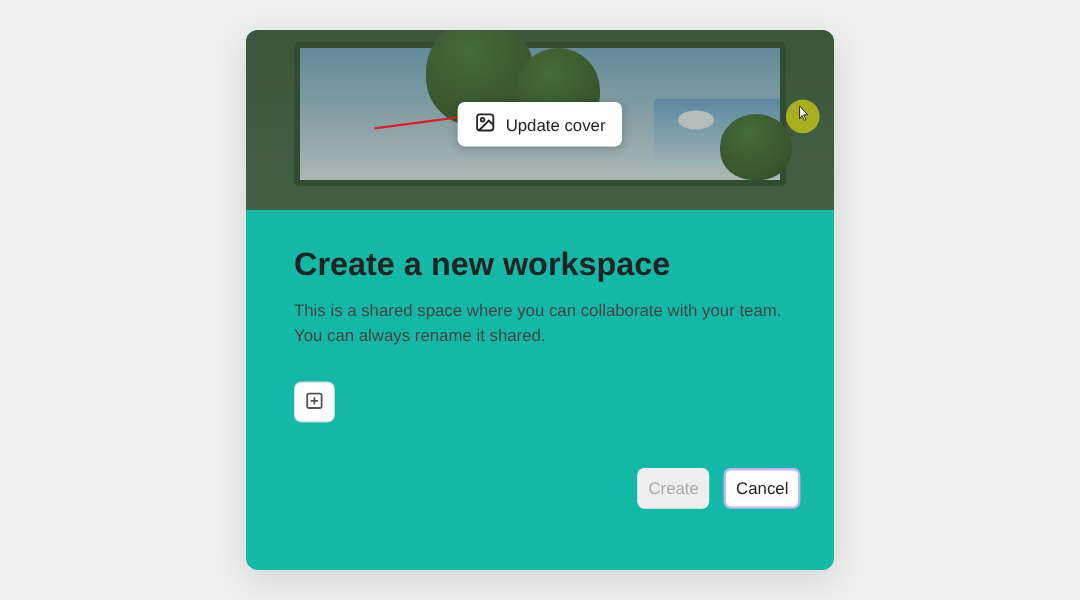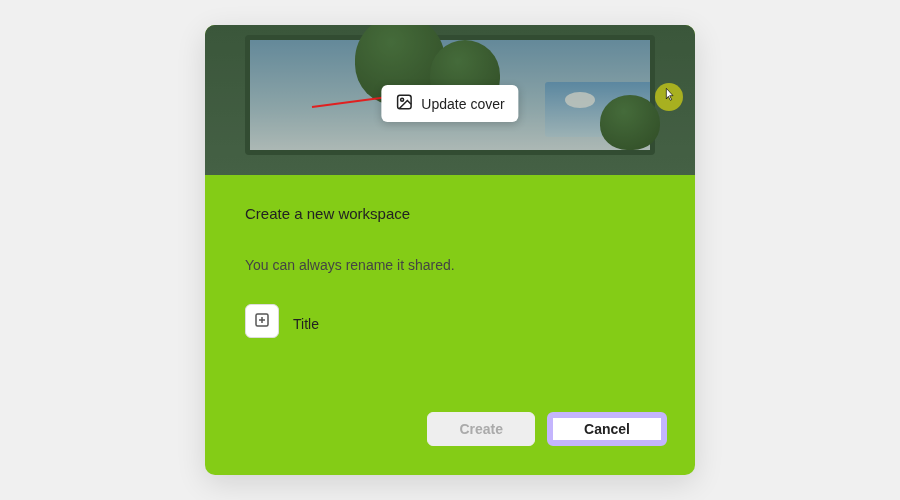--- a/index.html
+++ b/index.html
@@ -9,21 +9,21 @@
       background: #f0f0f0;
       font-family: 'Segoe UI', -apple-system, sans-serif;
       display: flex;
       align-items: center;
       justify-content: center;
       overflow: hidden;
     }
     .dialog {
       width: 490px;
       height: 450px;
-      background: #84cc16;
+      background: #14b8a6;
       border-radius: 10px;
       box-shadow: 0 8px 30px rgba(0,0,0,0.12);
       overflow: hidden;
       position: relative;
     }
     .cover {
       height: 150px;
       position: relative;
       background: linear-gradient(180deg, #3a5a3a 0%, #4a6a4a 100%);
       overflow: hidden;
@@ -120,22 +120,22 @@
       top: 66px;
       left: 105px;
       width: 90px;
       height: 20px;
       pointer-events: none;
     }
     .content {
       padding: 30px 40px 20px 40px;
     }
     .title {
-      font-size: 15px;
-      font-weight: 400;
+      font-size: 27px;
+      font-weight: 700;
       color: #222;
       margin-bottom: 12px;
     }
     .subtitle {
       font-size: 14px;
       color: #444;
       line-height: 1.5;
       margin-bottom: 28px;
     }
     .field-row {
@@ -174,38 +174,37 @@
     }
     .text-input::placeholder { color: #888; }
     .actions {
       display: flex;
       justify-content: flex-end;
       gap: 12px;
       padding: 18px 28px 22px;
     }
     .btn {
       height: 34px;
-      padding: 0 31px;
+      padding: 0 8px;
       border-radius: 6px;
       font-size: 14px;
-      font-weight: 700;
+      font-weight: 400;
       cursor: pointer;
       border: 1px solid transparent;
-      margin-top: 36px;
     }
     .btn-create {
       background: #eee;
       color: #aaa;
       border-color: #eee;
       cursor: not-allowed;
     }
     .btn-cancel {
       background: #fff;
       color: #222;
-      border: 6px solid #c4b5fd;
+      border: 2px solid #c4b5fd;
     }
   </style>
 </head>
 <body>
 
 <div class="dialog">
 
   <div class="cover">
     <div class="cover-scene">
       <div class="frame">
@@ -242,36 +241,35 @@
         <svg viewBox="0 0 24 24" fill="#fff" stroke="#000" stroke-width="1">
           <path d="M8 2 L8 18 L11 14 L14 20 L16 19 L13 13 L18 13 Z"></path>
         </svg>
       </span>
     </div>
   </div>
 
   <div class="content">
     <h2 class="title">Create a new workspace</h2>
     <p class="subtitle">
-      <br>
+      <span>This is a shared space where you can collaborate with your team.</span><br>
       <span>You can always rename it shared.</span>
     </p>
 
     <div class="field-row">
       <button class="icon-btn">
         <span>
           <svg viewBox="0 0 24 24" fill="none" stroke-width="2">
             <rect x="4" y="4" width="16" height="16" rx="2"></rect>
             <line x1="12" y1="8" x2="12" y2="16"></line>
             <line x1="8" y1="12" x2="16" y2="12"></line>
           </svg>
         </span>
       </button>
       <div class="field-col">
-        <label class="field-label">Title</label>
       </div>
     </div>
   </div>
 
   <div class="actions">
     <button class="btn btn-create" disabled="">Create</button>
     <button class="btn btn-cancel">Cancel</button>
   </div>
 
 </div>

